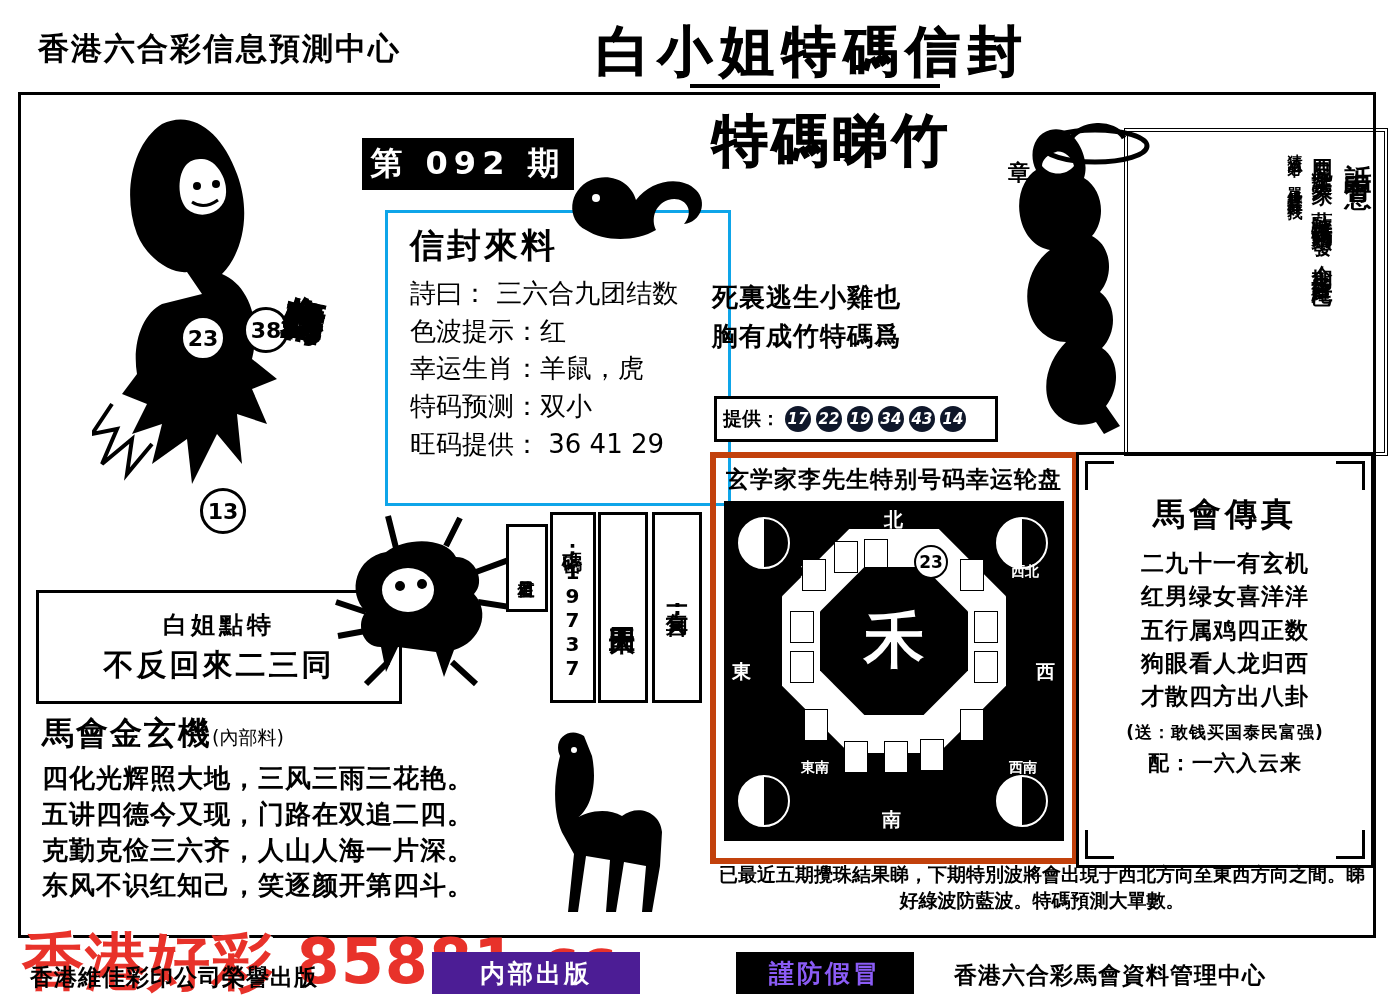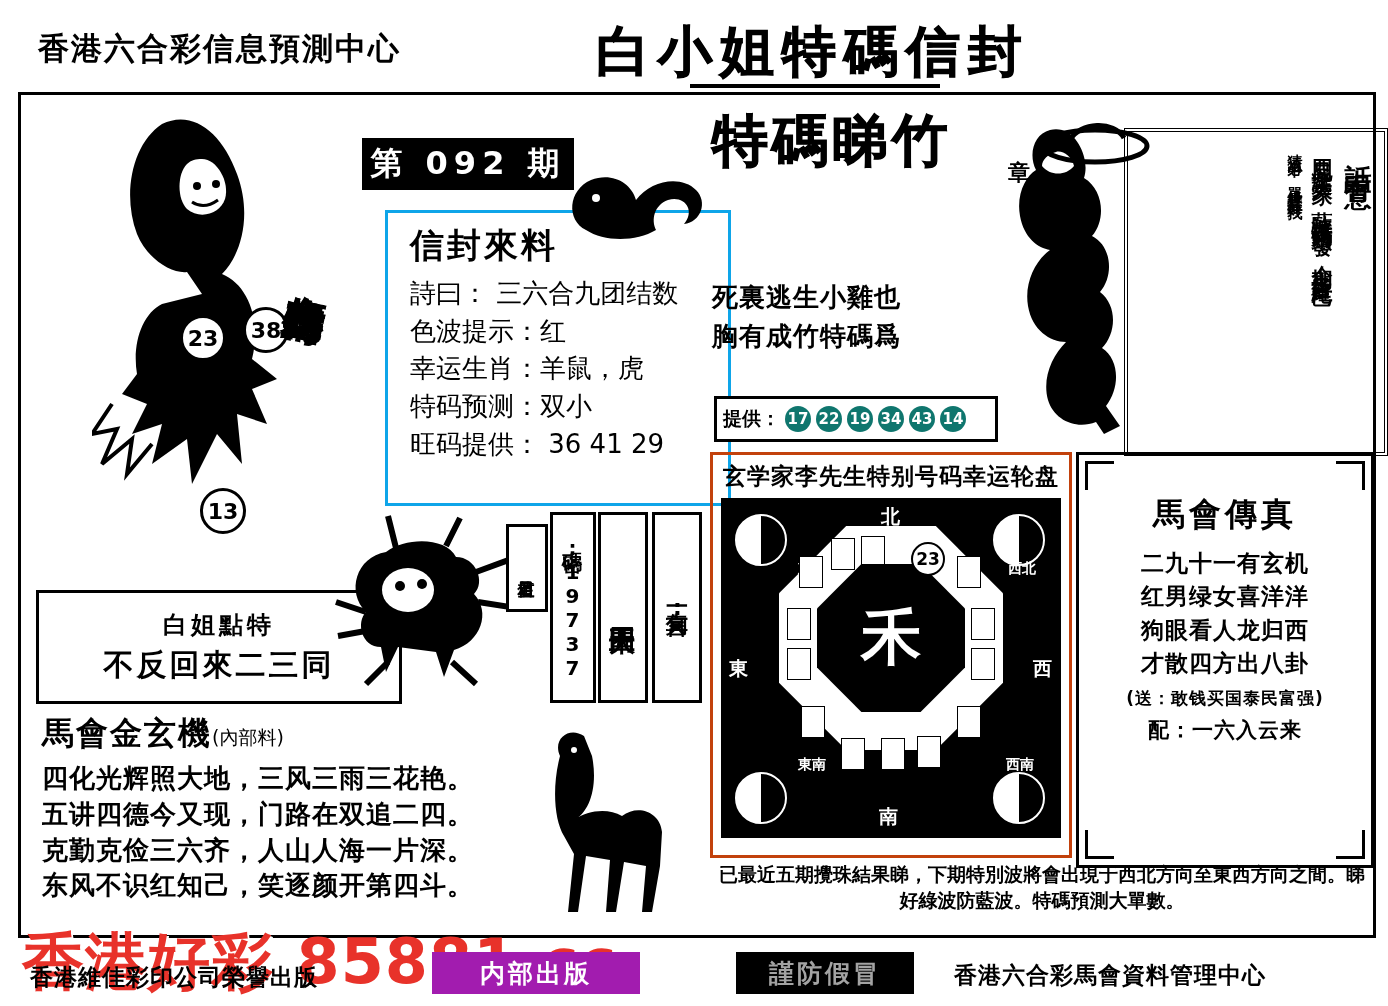--- a/index.html
+++ b/index.html
@@ -46,31 +46,31 @@
   #poem h3{margin:0 0 4px 6px;font-size:32px;font-weight:bold;letter-spacing:2px;display:inline-block;}
   #poem .sub{font-size:19px;}
   #poem p{margin:2px 0 0 6px;font-size:26px;font-weight:bold;letter-spacing:1px;line-height:1.3;}
   
   #tmsz{left:712px;top:104px;width:360px;height:330px;}
   #tmsz .big{font-size:56px;font-weight:bold;letter-spacing:4px;-webkit-text-stroke:1px #000;}
   #tmsz .ln{font-size:26px;font-weight:bold;margin-top:4px;letter-spacing:1px;}
   #supply{left:714px;top:396px;width:266px;height:40px;border:3px solid #000;
           display:flex;align-items:center;gap:5px;padding:0 6px;background:#fff;}
   #supply .lbl{font-size:19px;font-weight:bold;}
-  .sball{width:26px;height:26px;border-radius:50%;background:#0f766e;color:#fff;
-         font-size:15px;font-weight:bold;display:flex;align-items:center;justify-content:center;}
+  .sball{width:26px;height:26px;border-radius:50%;background:#0f172a;color:#fff;
+         font-size:15px;font-weight:bold;display:flex;align-items:center;justify-content:center;font-style:italic;}
   
   #huazhong{left:1124px;top:128px;width:240px;height:300px;border:4px double #000;
             display:flex;flex-direction:row-reverse;padding:10px 8px;gap:4px;}
   #huazhong .col{writing-mode:vertical-rl;text-orientation:upright;font-weight:bold;}
   #huazhong .c1{font-size:27px;letter-spacing:6px;}
   #huazhong .c2{font-size:21px;letter-spacing:4px;}
   #huazhong .c3{font-size:15px;letter-spacing:3px;}
   
-  #wheel-panel{left:710px;top:452px;width:356px;height:400px;border:3px solid #c2410c;}
+  #wheel-panel{left:710px;top:452px;width:356px;height:400px;border:6px solid #c2410c;}
   #wheel-title{font-size:23px;font-weight:bold;text-align:center;margin-top:6px;letter-spacing:1px;}
   #wheel-canvas{position:relative;margin:6px auto 0;width:340px;height:340px;background:#000;}
   .yy{position:absolute;width:48px;height:48px;border-radius:50%;
       background:linear-gradient(90deg,#fff 50%,#000 50%);border:2px solid #fff;}
   .dirlabel{position:absolute;color:#fff;font-size:19px;font-weight:bold;}
   .dirlabel.sm{font-size:14px;margin-left:29px;}
   #octa{position:absolute;left:58px;top:28px;width:224px;height:224px;
         background:#fff;clip-path:polygon(30% 0,70% 0,100% 30%,100% 70%,70% 100%,30% 100%,0 70%,0 30%);}
   #octa-in{position:absolute;left:96px;top:66px;width:148px;height:148px;background:#000;
         clip-path:polygon(30% 0,70% 0,100% 30%,100% 70%,70% 100%,30% 100%,0 70%,0 30%);
@@ -88,23 +88,23 @@
   #mahui .last{font-size:21px;margin-top:4px;}
   .corner{position:absolute;width:26px;height:26px;border:3px solid #000;}
   
   #wheel-note{left:712px;top:862px;width:660px;font-size:19px;font-weight:bold;
               line-height:1.35;text-align:center;}
   
   #wm{left:22px;top:920px;font-size:62px;font-weight:bold;color:#e8322a;letter-spacing:1px;
       text-shadow:2px 2px 0 #fff;}
   
   #f1{left:30px;top:962px;font-size:23px;font-weight:bold;letter-spacing:1px;}
-  #f2{left:432px;top:952px;width:208px;height:42px;background:#a21caf;color:#fff;font-size:25px;
+  #f2{left:432px;top:952px;width:208px;height:42px;background:#4c1d95;color:#fff;font-size:25px;
       font-weight:bold;display:flex;align-items:center;justify-content:center;letter-spacing:3px;}
-  #f3{left:736px;top:952px;width:178px;height:42px;background:#000;color:#a3a3a3;font-size:25px;
+  #f3{left:736px;top:952px;width:178px;height:42px;background:#000;color:#8b5cf6;font-size:25px;
       font-weight:bold;display:flex;align-items:center;justify-content:center;letter-spacing:3px;}
   #f4{left:954px;top:960px;font-size:23px;font-weight:bold;letter-spacing:1px;}
 </style>
 </head>
 <body>
 
 <div class="abs" id="hdr-left">香港六合彩信息預測中心</div>
 <div class="abs" id="hdr-title">白小姐特碼信封</div>
 <div class="abs" id="hdr-underline"></div>
 
@@ -274,20 +274,21 @@
 </div>
 
 <div class="abs" id="mahui">
   <div class="corner" style="left:6px;top:6px;border-right:none;border-bottom:none;"></div>
   <div class="corner" style="right:6px;top:6px;border-left:none;border-bottom:none;"></div>
   <div class="corner" style="left:6px;bottom:6px;border-right:none;border-top:none;"></div>
   <div class="corner" style="right:6px;bottom:6px;border-left:none;border-top:none;"></div>
   <h3>馬會傳真</h3>
   <p>二九十一有玄机</p>
   <p>红男绿女喜洋洋</p>
+  <p>五行属鸡四正数</p>
   <p>狗眼看人龙归西</p>
   <p>才散四方出八卦</p>
   <p class="small">(送：敢钱买国泰民富强)</p>
   <p class="last">配：一六入云来</p>
 </div>
 
 <div class="abs" id="wheel-note">已最近五期攪珠結果睇，下期特別波將會出現于西北方向至東西方向之間。睇好綠波防藍波。特碼預測大單數。</div>
 
 <div class="abs" id="wm">香港好彩 85881.cc</div>
 <div class="abs" id="f1">香港維佳彩印公司榮譽出版</div>

